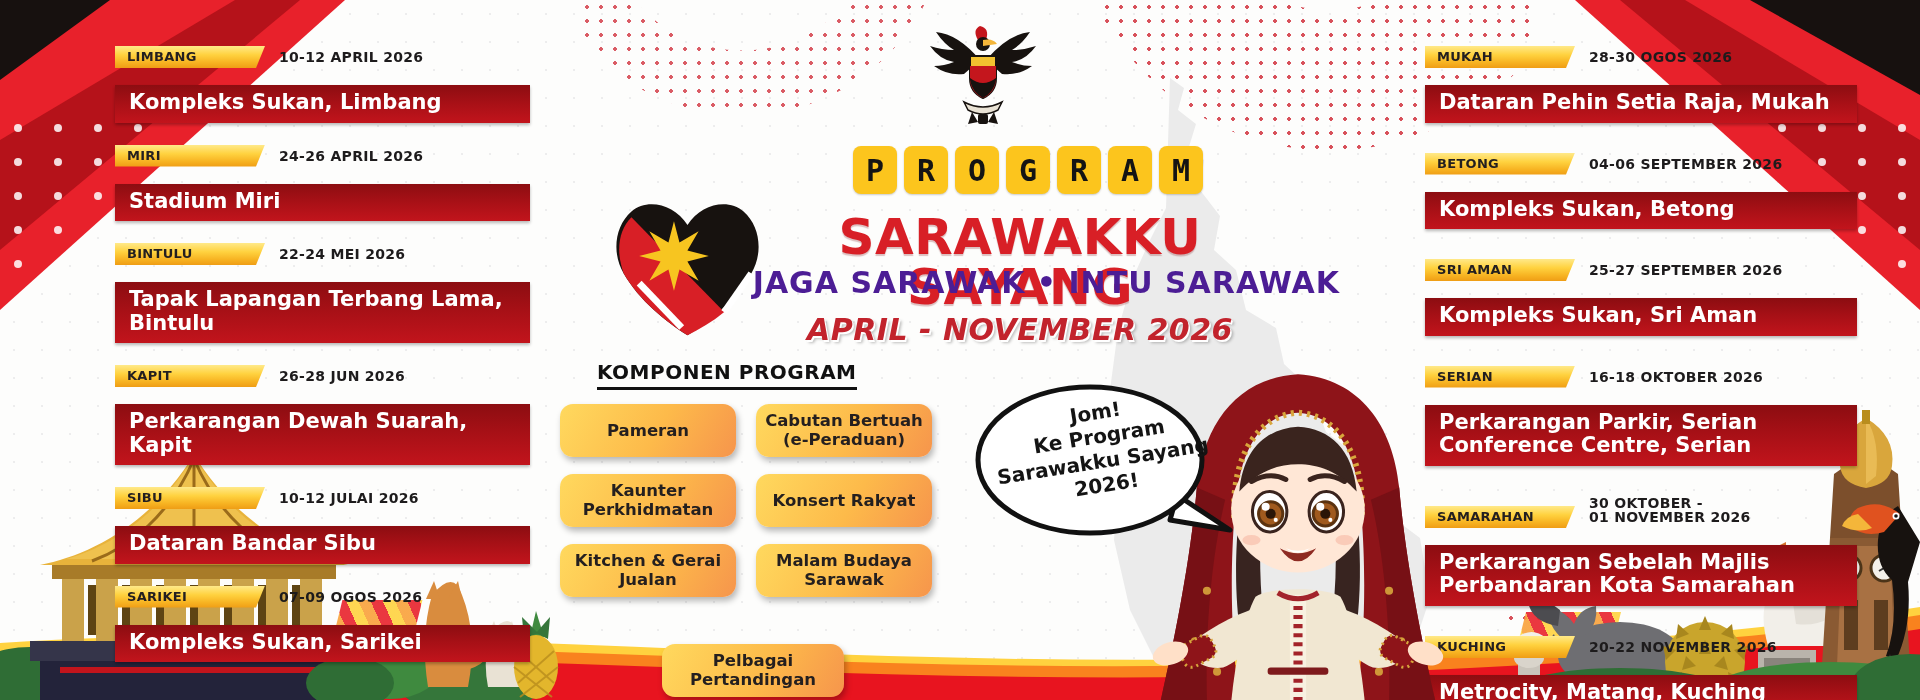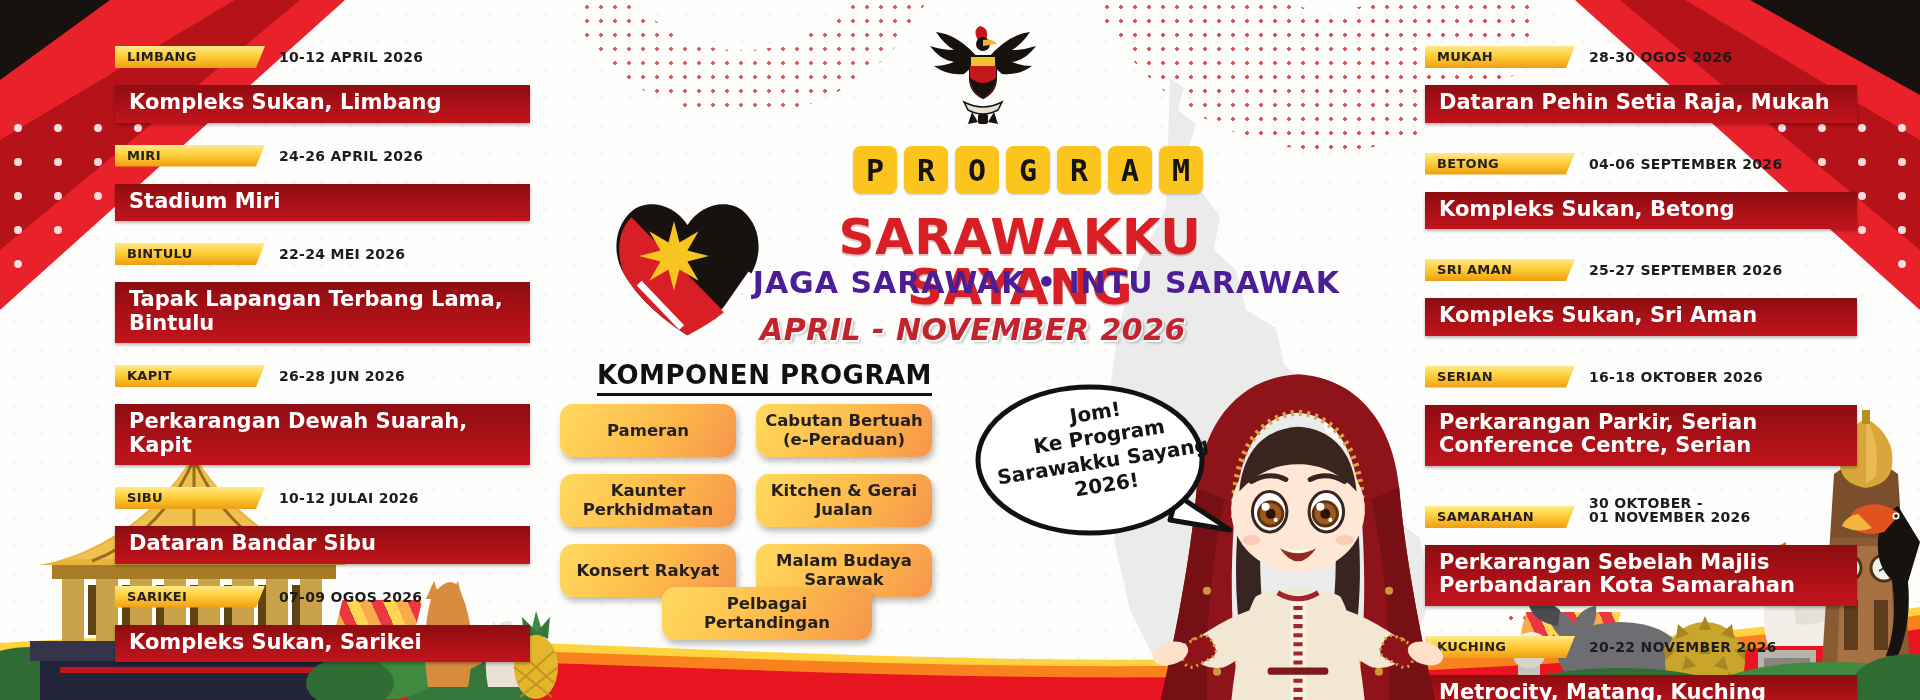--- a/index.html
+++ b/index.html
@@ -88,44 +88,44 @@
     letter-spacing:.5px; line-height:1;
     text-shadow:0 2px 1px rgba(120,10,14,.25);
   }
   .sub-title{
     position:absolute; left:700px; top:268px; width:640px; z-index:5;
     text-align:right; color:#4c1d95; font-weight:800; font-size:30px;
     letter-spacing:1px; line-height:1;
   }
   .date-range{
     position:absolute; left:760px; top:312px; width:520px; z-index:5;
-    text-align:left; color:#c2232c; font-weight:800; font-style:italic;
+    text-align:center; color:#c2232c; font-weight:800; font-style:italic;
     font-size:30px; letter-spacing:.5px;
     text-shadow:1.5px 1.5px 0 #ffffff, 3px 3px 3px rgba(0,0,0,.25);
   }
 
   
   .komponen-heading{
     position:absolute; left:597px; top:360px; z-index:10;
-    color:#111; font-weight:800; font-size:26px; letter-spacing:.5px;
+    color:#111; font-weight:800; font-size:20px; letter-spacing:.5px;
     border-bottom:3px solid #111; padding-bottom:3px;
   }
   .btn-grid{
     position:absolute; left:560px; top:404px; width:372px; z-index:10;
     display:grid; grid-template-columns:176px 176px; gap:17px 20px;
   }
   .kbtn{
     border-radius:13px; padding:7px 8px; min-height:52px;
     display:flex; align-items:center; justify-content:center; text-align:center;
     background:linear-gradient(120deg,#ffd95e 0%,#fdba4a 55%,#f6954c 100%);
     box-shadow:2px 4px 6px rgba(0,0,0,.28);
     color:#241f1f; font-weight:800; font-size:16.5px; line-height:1.18;
   }
   .kbtn.last{
-    position:absolute; left:662px; top:587px; width:210px; z-index:10;
+    position:absolute; left:662px; top:644px; width:182px; z-index:10;
   }
 
   
   .bubble{ position:absolute; left:972px; top:380px; z-index:12; }
   .bubble-text{
     position:absolute; left:992px; top:400px; width:218px; z-index:13;
     transform:rotate(-9deg); text-align:center;
     color:#141414; font-weight:700; font-size:20px; line-height:1.22;
   }
   .bubble-text span{ display:block; }
@@ -462,22 +462,22 @@
         </div>
       <div class="venue">Metrocity, Matang, Kuching</div>
     </div>
   </div>
 
   <div class="komponen-heading">KOMPONEN PROGRAM</div>
   <div class="btn-grid">
     <div class="kbtn">Pameran</div>
     <div class="kbtn">Cabutan Bertuah (e-Peraduan)</div>
     <div class="kbtn">Kaunter Perkhidmatan</div>
+    <div class="kbtn">Konsert Rakyat</div>
     <div class="kbtn">Kitchen &amp; Gerai Jualan</div>
-    <div class="kbtn">Konsert Rakyat</div>
     <div class="kbtn">Malam Budaya Sarawak</div>
   </div>
   <div class="kbtn last">Pelbagai Pertandingan</div>
 
   <svg class="bubble" width="265" height="175" viewBox="0 0 265 175">
     <path d="M205,115 L258,150 L198,140 Z" fill="#ffffff" stroke="#111" stroke-width="5" stroke-linejoin="round"></path>
     <ellipse cx="118" cy="80" rx="112" ry="73" fill="#ffffff" stroke="#111" stroke-width="5"></ellipse>
   </svg>
   <div class="bubble-text">
     <span>Jom!</span>

